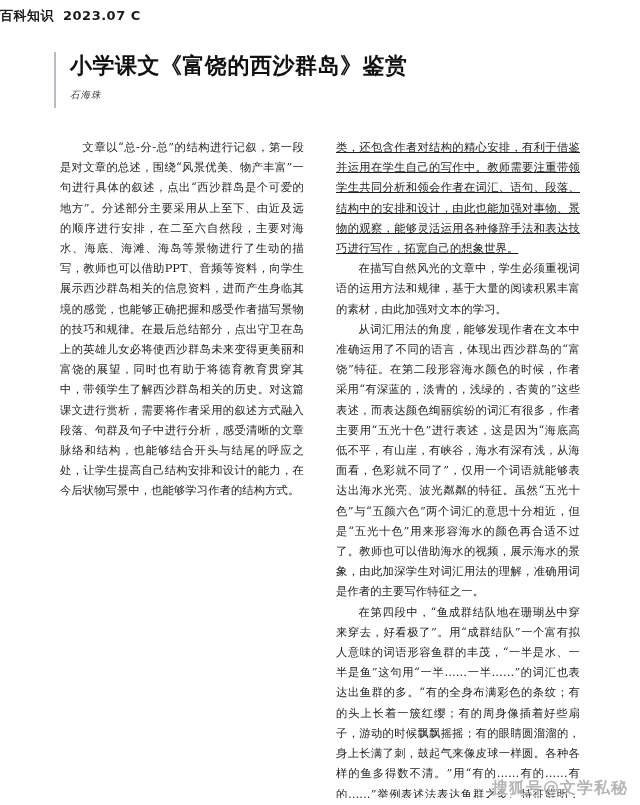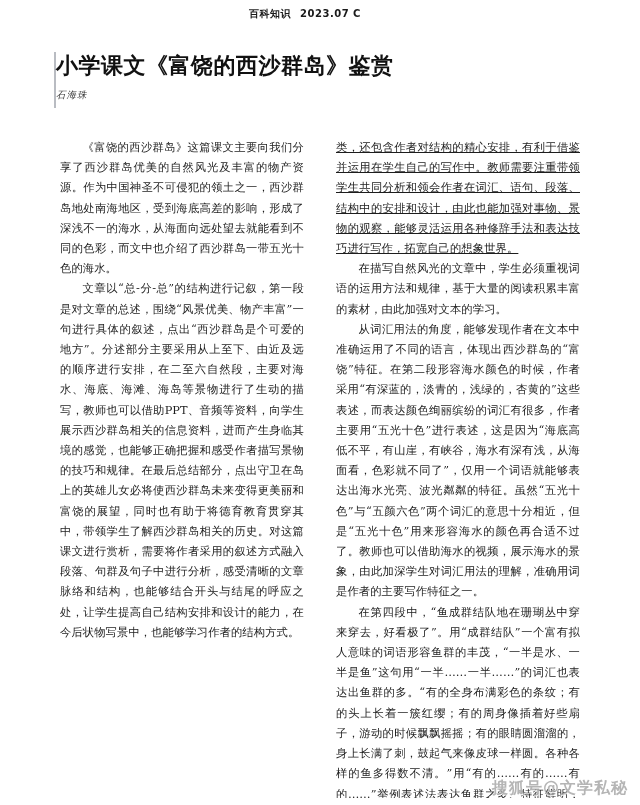--- a/index.html
+++ b/index.html
@@ -15,39 +15,39 @@
     color: #1b1b1b;
     position: relative;
   }
 
   
   .running-head {
     position: absolute;
     top: 7px;
     left: 0;
     right: 0;
-    text-align: center;
     padding-right: 30px;
     font-family: "DejaVu Sans", "Liberation Sans", sans-serif;
-    font-size: 10px;
+    font-size: 13px;
     font-weight: 700;
     letter-spacing: 0.5px;
     color: #1a1a1a;
   }
   .running-head .issue {
     font-weight: 700;
     margin-left: 9px;
   }
 
   
   .title-block {
     position: absolute;
     top: 52px;
     left: 54px;
     right: 54px;
+    padding-left: 14px;
     border-left: 2px solid #b9bcc2;
     min-height: 56px;
   }
   .doc-title {
     font-family: "DejaVu Serif", "Liberation Serif", serif;
     font-size: 22px;
     font-weight: 700;
     line-height: 1.25;
     color: #111111;
     letter-spacing: 0.5px;
@@ -131,21 +131,20 @@
 </div>
 
 <div class="title-block">
   <h1 class="doc-title">小学课文《富饶的西沙群岛》鉴赏</h1>
   <p class="doc-author">石海珠</p>
 </div>
 
 <div class="columns">
 
   <div class="col">
-    <p class="body-par">《富饶的西沙群岛》这篇课文主要向我们分享了西沙群岛优美的自然风光及丰富的物产资源。作为中国神圣不可侵犯的领土之一，西沙群岛地处南海地区，受到海底高差的影响，形成了深浅不一的海水，从海面向远处望去就能看到不同的色彩，而文中也介绍了西沙群岛一带五光十色的海水。</p>
     <p class="body-par">文章以“总-分-总”的结构进行记叙，第一段是对文章的总述，围绕“风景优美、物产丰富”一句进行具体的叙述，点出“西沙群岛是个可爱的地方”。分述部分主要采用从上至下、由近及远的顺序进行安排，在二至六自然段，主要对海水、海底、海滩、海岛等景物进行了生动的描写，教师也可以借助PPT、音频等资料，向学生展示西沙群岛相关的信息资料，进而产生身临其境的感觉，也能够正确把握和感受作者描写景物的技巧和规律。在最后总结部分，点出守卫在岛上的英雄儿女必将使西沙群岛未来变得更美丽和富饶的展望，同时也有助于将德育教育贯穿其中，带领学生了解西沙群岛相关的历史。对这篇课文进行赏析，需要将作者采用的叙述方式融入段落、句群及句子中进行分析，感受清晰的文章脉络和结构，也能够结合开头与结尾的呼应之处，让学生提高自己结构安排和设计的能力，在今后状物写景中，也能够学习作者的结构方式。</p>
 
   </div>
 
   <div class="col">
     <p class="body-par no-indent">类，还包含作者对结构的精心安排，有利于借鉴并运用在学生自己的写作中。教师需要注重带领学生共同分析和领会作者在词汇、语句、段落、结构中的安排和设计，由此也能加强对事物、景物的观察，能够灵活运用各种修辞手法和表达技巧进行写作，拓宽自己的想象世界。</p>
     <p class="body-par">在描写自然风光的文章中，学生必须重视词语的运用方法和规律，基于大量的阅读积累丰富的素材，由此加强对文本的学习。</p>
     <p class="body-par">从词汇用法的角度，能够发现作者在文本中准确运用了不同的语言，体现出西沙群岛的“富饶”特征。在第二段形容海水颜色的时候，作者采用“有深蓝的，淡青的，浅绿的，杏黄的”这些表述，而表达颜色绚丽缤纷的词汇有很多，作者主要用“五光十色”进行表述，这是因为“海底高低不平，有山崖，有峡谷，海水有深有浅，从海面看，色彩就不同了”，仅用一个词语就能够表达出海水光亮、波光粼粼的特征。虽然“五光十色”与“五颜六色”两个词汇的意思十分相近，但是“五光十色”用来形容海水的颜色再合适不过了。教师也可以借助海水的视频，展示海水的景象，由此加深学生对词汇用法的理解，准确用词是作者的主要写作特征之一。</p>
     <p class="body-par">在第四段中，“鱼成群结队地在珊瑚丛中穿来穿去，好看极了”。用“成群结队”一个富有拟人意味的词语形容鱼群的丰茂，“一半是水、一半是鱼”这句用“一半……一半……”的词汇也表达出鱼群的多。“有的全身布满彩色的条纹；有的头上长着一簇红缨；有的周身像插着好些扇子，游动的时候飘飘摇摇；有的眼睛圆溜溜的，身上长满了刺，鼓起气来像皮球一样圆。各种各样的鱼多得数不清。”用“有的……有的……有的……”举例表述法表达鱼群之多、特征鲜明，同时也用“红缨”“扇子”“皮球”等词汇形容鱼群的样貌，从中也能体会到作者内心的欢愉和喜爱之情。</p>
   </div>

